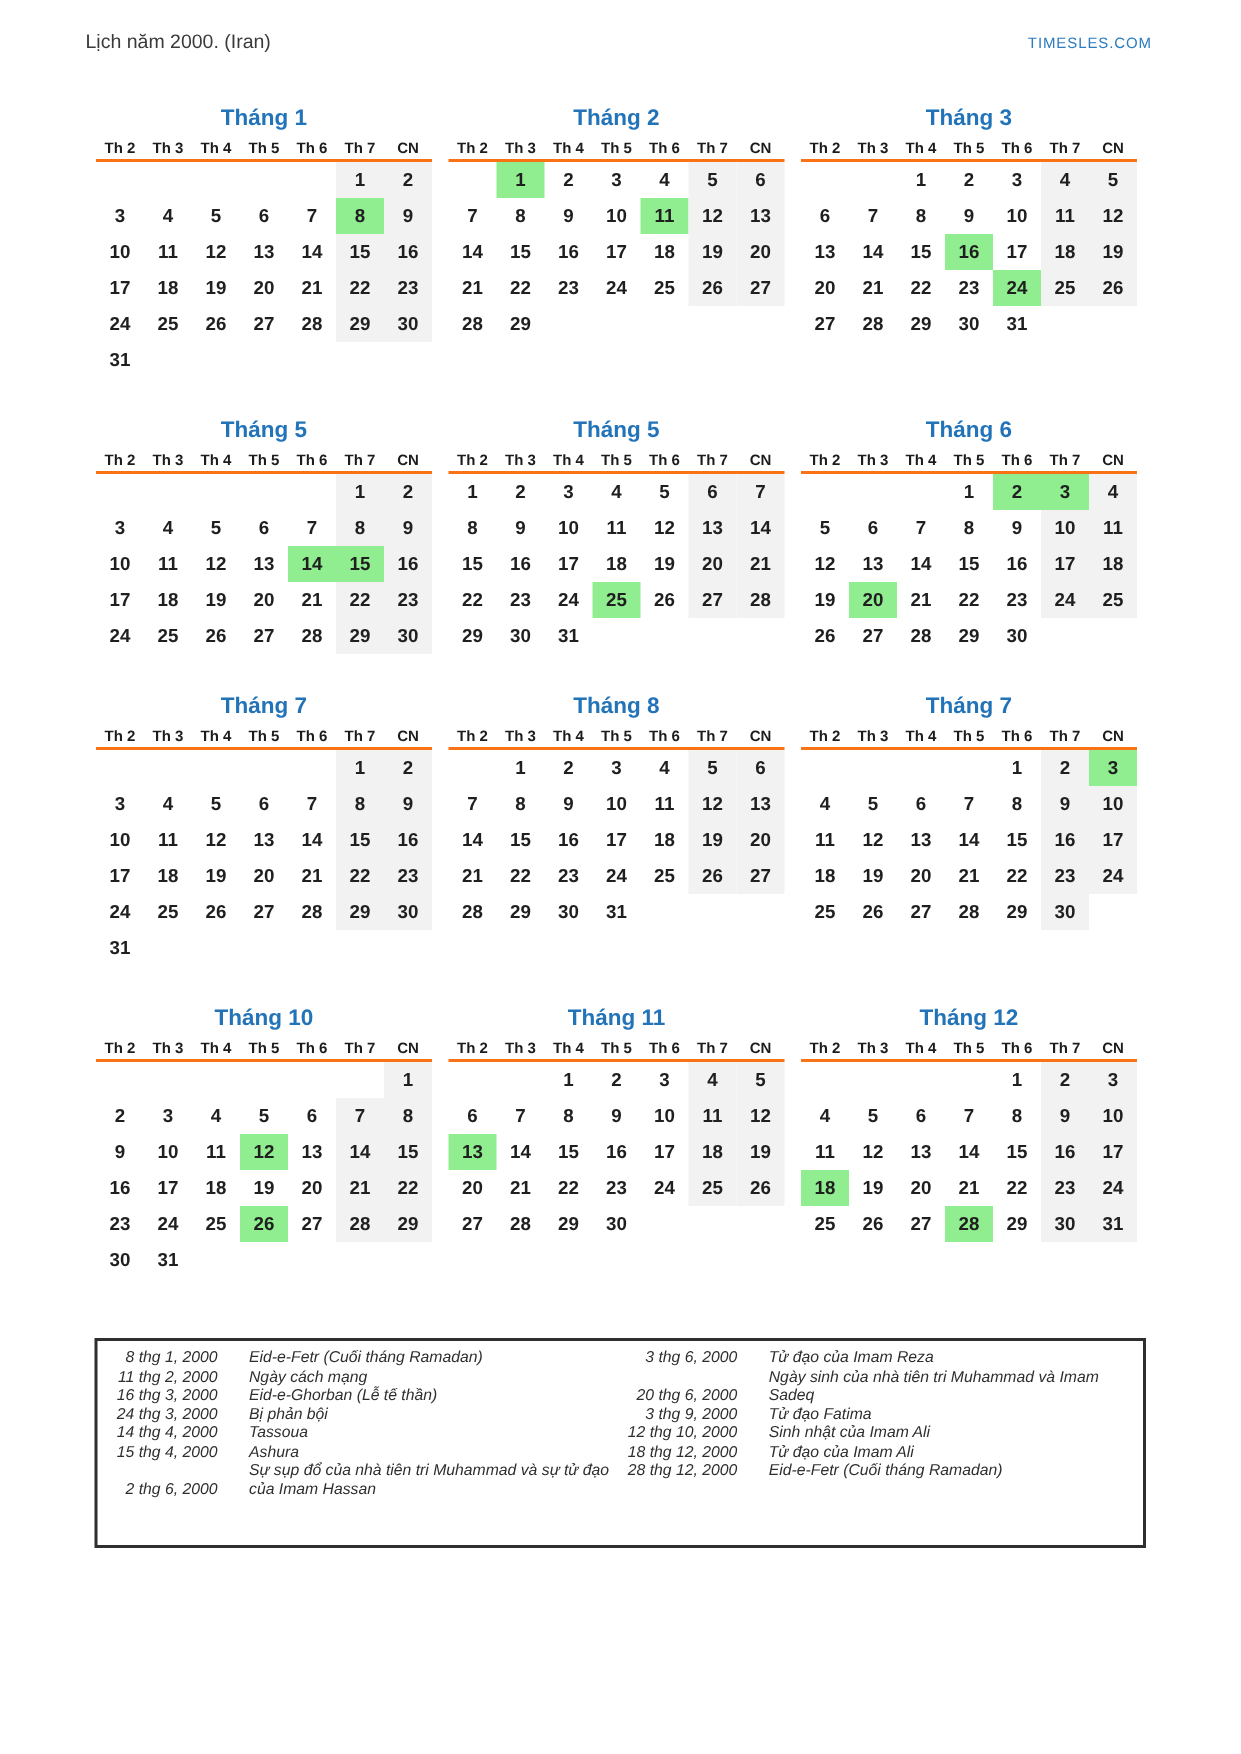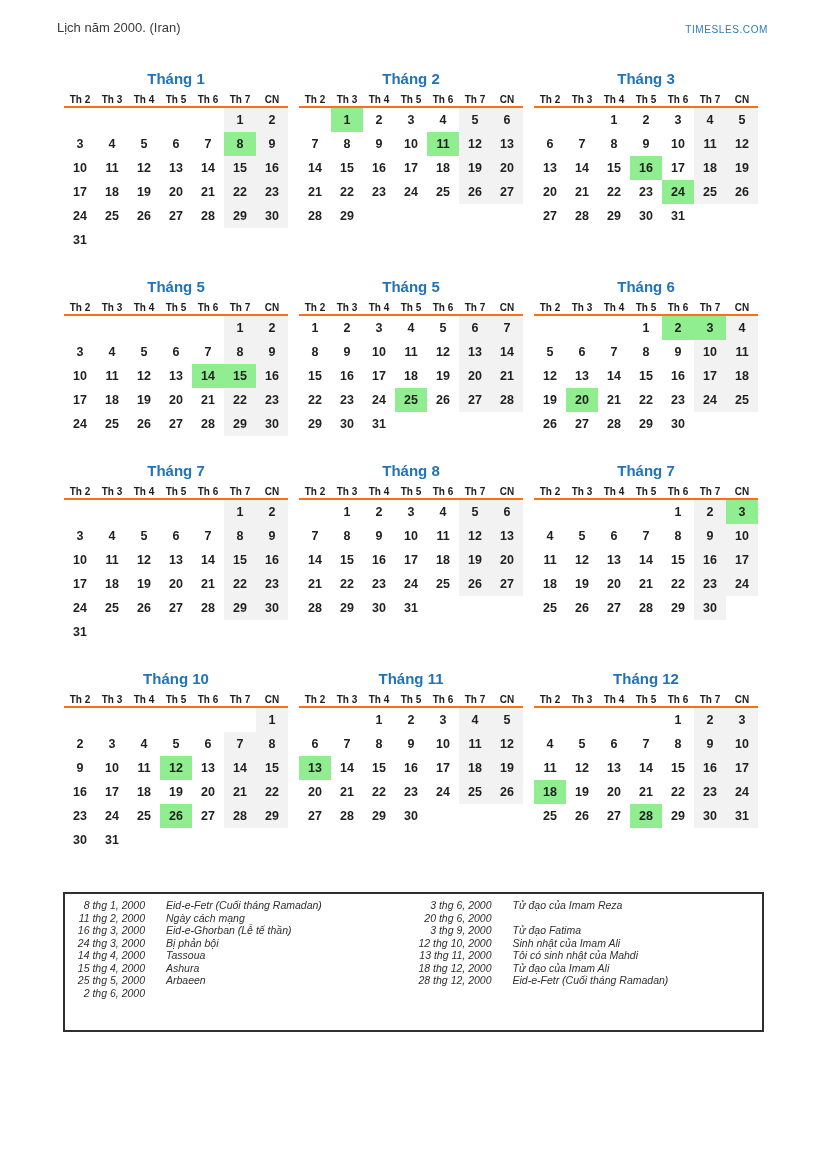--- a/index.html
+++ b/index.html
@@ -700,53 +700,45 @@
         <span class="l-date">14 thg 4, 2000</span>
         <span class="l-bar"></span>
         <span class="l-label">Tassoua</span>
       </div>
       <div class="legend-item">
         <span class="l-date">15 thg 4, 2000</span>
         <span class="l-bar"></span>
         <span class="l-label">Ashura</span>
       </div>
       <div class="legend-item">
-        <span class="l-date">25 thg 5, 2000</span>
-        <span class="l-bar"></span>
-        <span class="l-label">Arbaeen</span>
-      </div>
-      <div class="legend-item">
         <span class="l-date">2 thg 6, 2000</span>
         <span class="l-bar"></span>
+        <span class="l-label">Sự sụp đổ của nhà tiên tri Muhammad và sự tử đạo của Imam Hassan</span>
       </div>
     </div>
     <div class="legend-col">
       <div class="legend-item">
         <span class="l-date">3 thg 6, 2000</span>
         <span class="l-bar"></span>
         <span class="l-label">Tử đạo của Imam Reza</span>
       </div>
       <div class="legend-item">
         <span class="l-date">20 thg 6, 2000</span>
         <span class="l-bar"></span>
+        <span class="l-label">Ngày sinh của nhà tiên tri Muhammad và Imam Sadeq</span>
       </div>
       <div class="legend-item">
         <span class="l-date">3 thg 9, 2000</span>
         <span class="l-bar"></span>
         <span class="l-label">Tử đạo Fatima</span>
       </div>
       <div class="legend-item">
         <span class="l-date">12 thg 10, 2000</span>
         <span class="l-bar"></span>
         <span class="l-label">Sinh nhật của Imam Ali</span>
-      </div>
-      <div class="legend-item">
-        <span class="l-date">13 thg 11, 2000</span>
-        <span class="l-bar"></span>
-        <span class="l-label">Tôi có sinh nhật của Mahdi</span>
       </div>
       <div class="legend-item">
         <span class="l-date">18 thg 12, 2000</span>
         <span class="l-bar"></span>
         <span class="l-label">Tử đạo của Imam Ali</span>
       </div>
       <div class="legend-item">
         <span class="l-date">28 thg 12, 2000</span>
         <span class="l-bar"></span>
         <span class="l-label">Eid-e-Fetr (Cuối tháng Ramadan)</span>

